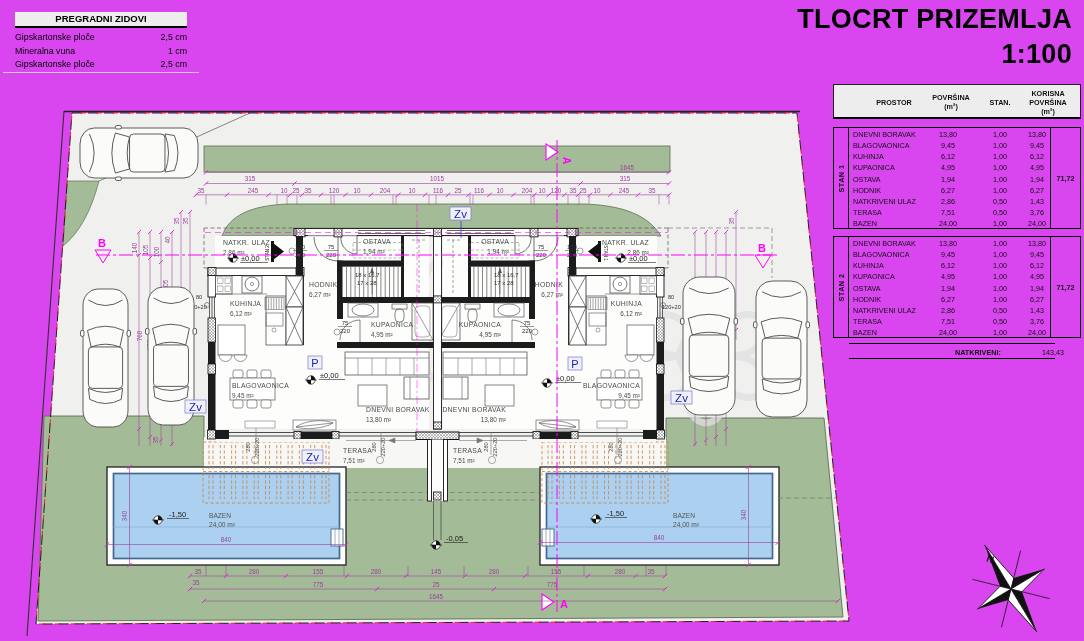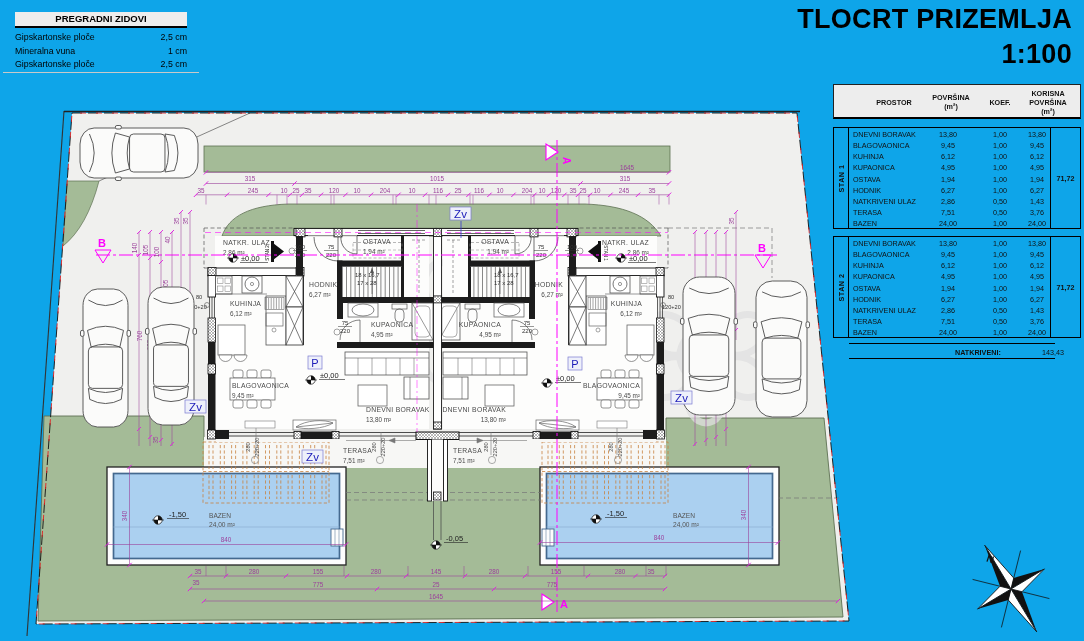--- a/index.html
+++ b/index.html
@@ -1,15 +1,15 @@
 <!DOCTYPE html>
 <html><head><meta charset="utf-8"><style>
 html,body{margin:0;padding:0;background:#fff;width:1084px;height:641px;overflow:hidden;}
 *{font-family:"Liberation Sans",sans-serif;box-sizing:border-box;}
-#root{position:relative;width:1084px;height:641px;background:#0ea5e9;}
+#root{position:relative;width:1084px;height:641px;background:#d946ef;}
 .abs{position:absolute;}
 </style></head><body>
 <div id="root">
 
 <div class="abs" style="left:15px;top:12px;width:172px;">
 <div style="background:#ededed;border-bottom:2.6px solid #000;text-align:center;font-size:9.5px;font-weight:bold;padding:1px 0 2px;">PREGRADNI ZIDOVI</div>
 <div style="font-size:8.8px;padding-top:3px;line-height:13.5px;">
 <div>Gipskartonske ploče<span style="float:right">2,5 cm</span></div>
 <div>Mineralna vuna<span style="float:right;">1 cm</span></div>
 <div>Gipskartonske ploče<span style="float:right">2,5 cm</span></div>
@@ -980,21 +980,21 @@
 <path d="M0,0 L-8,8 L-39,0 Z" fill="#111"></path>
         <path d="M0,0 L-8,-8 L-39,0 Z" fill="#fff" stroke="#111" stroke-width="0.8"></path>
 </g>
 <text x="987" y="563" font-size="10" fill="#111" font-weight="bold" transform="rotate(18 992 558)">N</text>
 </svg>
 
 <div class="abs" style="left:833px;top:84px;width:248px;font-size:7.2px;color:#111;">
 <div style="position:relative;height:35px;background:#ededed;border:1px solid #222;border-bottom:2.4px solid #000;">
 <div class="abs" style="left:30px;top:13px;width:60px;text-align:center;font-weight:bold;">PROSTOR</div>
 <div class="abs" style="left:92px;top:8px;width:50px;text-align:center;font-weight:bold;">POVRŠINA<br>(m²)</div>
-<div class="abs" style="left:148px;top:13px;width:36px;text-align:center;font-weight:bold;">KOEF.</div>
+<div class="abs" style="left:148px;top:13px;width:36px;text-align:center;font-weight:bold;">STAN.</div>
 <div class="abs" style="left:186px;top:4px;width:56px;text-align:center;font-weight:bold;">KORISNA<br>POVRŠINA<br>(m²)</div>
 </div>
 <div style="position:relative;margin-top:8px;height:102px;border:1.6px solid #000;">
 <div class="abs" style="left:0;top:0;bottom:0;width:15px;border-right:1px solid #000;">
           <span style="position:absolute;left:-17px;top:46px;transform:rotate(-90deg);width:48px;text-align:center;font-weight:bold;letter-spacing:0.5px;">STAN 1</span>
         </div>
 <div class="abs" style="right:29px;top:0;bottom:0;border-left:1px solid #000;"></div>
 <div class="abs" style="left:19px;top:2.0px;">DNEVNI BORAVAK</div>
 <div class="abs" style="left:92px;top:2.0px;width:44px;text-align:center;">13,80</div>
 <div class="abs" style="left:148px;top:2.0px;width:36px;text-align:center;">1,00</div>

